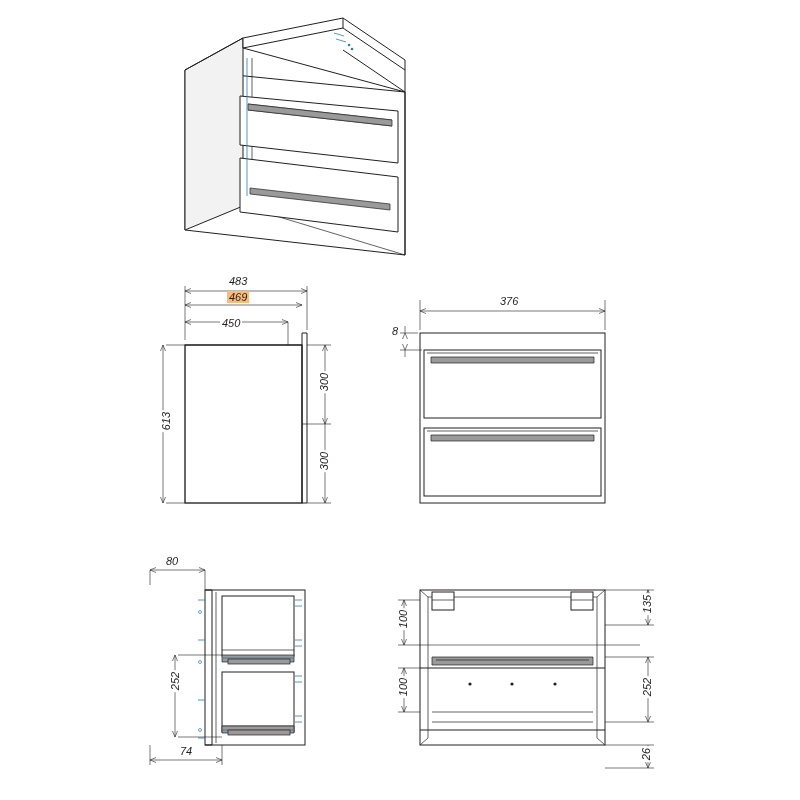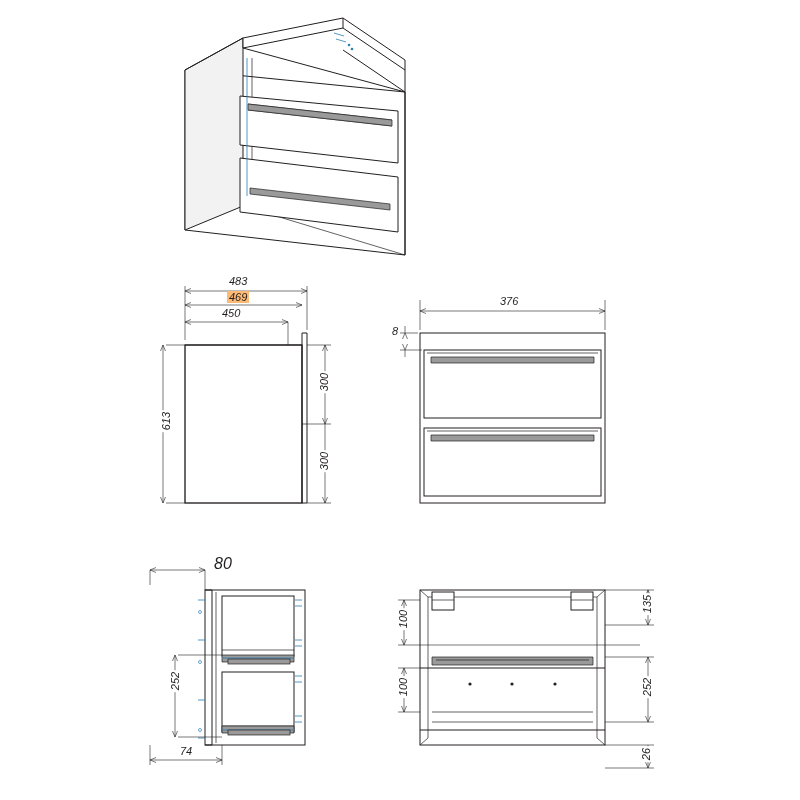--- a/index.html
+++ b/index.html
@@ -324,29 +324,29 @@
         <path class="ln-dim" d="M605,768 L654,768"></path>
 
       </g>
     </g>
 
   </svg>
 
   <div style="position:absolute;left:0;top:0;width:652px;height:800px;pointer-events:none;">
     <span style="position:absolute;left:227px;top:275px;font-size:11px;font-style:italic;color:#231f20;background:#fff;padding:0 2px;">483</span>
     <span style="position:absolute;left:227px;top:291px;font-size:11px;font-style:italic;color:#231f20;background:#fdba74;padding:0 2px;">469</span>
-    <span style="position:absolute;left:220px;top:307px;font-size:11px;font-style:italic;color:#231f20;background:#fff;padding:0 2px;">450</span>
+    <span style="position:absolute;left:220px;top:307px;font-size:11px;font-style:italic;color:#231f20;background:#fff;padding:10px 2px;">450</span>
     <span style="position:absolute;left:155px;top:415px;font-size:11px;font-style:italic;color:#231f20;background:#fff;padding:0 2px;transform:rotate(-90deg);transform-origin:center;">613</span>
     <span style="position:absolute;left:313px;top:376px;font-size:11px;font-style:italic;color:#231f20;background:#fff;padding:0 2px;transform:rotate(-90deg);transform-origin:center;">300</span>
     <span style="position:absolute;left:313px;top:455px;font-size:11px;font-style:italic;color:#231f20;background:#fff;padding:0 2px;transform:rotate(-90deg);transform-origin:center;">300</span>
 
     <span style="position:absolute;left:498px;top:295px;font-size:11px;font-style:italic;color:#231f20;background:#fff;padding:0 2px;">376</span>
     <span style="position:absolute;left:390px;top:325px;font-size:11px;font-style:italic;color:#231f20;background:#fff;padding:0 2px;">8</span>
 
-    <span style="position:absolute;left:164px;top:555px;font-size:16px;font-style:italic;color:#231f20;background:#fff;padding:0 2px;margin-left:48px;">80</span>
+    <span style="position:absolute;left:164px;top:555px;font-size:11px;font-style:italic;color:#231f20;background:#fff;padding:0 2px;">80</span>
     <span style="position:absolute;left:164px;top:675px;font-size:11px;font-style:italic;color:#231f20;background:#fff;padding:0 2px;transform:rotate(-90deg);transform-origin:center;">252</span>
     <span style="position:absolute;left:178px;top:745px;font-size:11px;font-style:italic;color:#231f20;background:#fff;padding:0 2px;text-align:center;">74</span>
 
     <span style="position:absolute;left:636px;top:598px;font-size:11px;font-style:italic;color:#231f20;background:#fff;padding:0 2px;transform:rotate(-90deg);transform-origin:center;">135</span>
     <span style="position:absolute;left:392px;top:613px;font-size:11px;font-style:italic;color:#231f20;background:#fff;padding:0 2px;transform:rotate(-90deg);transform-origin:center;">100</span>
     <span style="position:absolute;left:392px;top:681px;font-size:11px;font-style:italic;color:#231f20;background:#fff;padding:0 2px;transform:rotate(-90deg);transform-origin:center;">100</span>
     <span style="position:absolute;left:636px;top:681px;font-size:11px;font-style:italic;color:#231f20;background:#fff;padding:0 2px;transform:rotate(-90deg);transform-origin:center;">252</span>
     <span style="position:absolute;left:638px;top:748px;font-size:11px;font-style:italic;color:#231f20;background:#fff;padding:0 2px;transform:rotate(-90deg);transform-origin:center;">26</span>
   </div>
 

